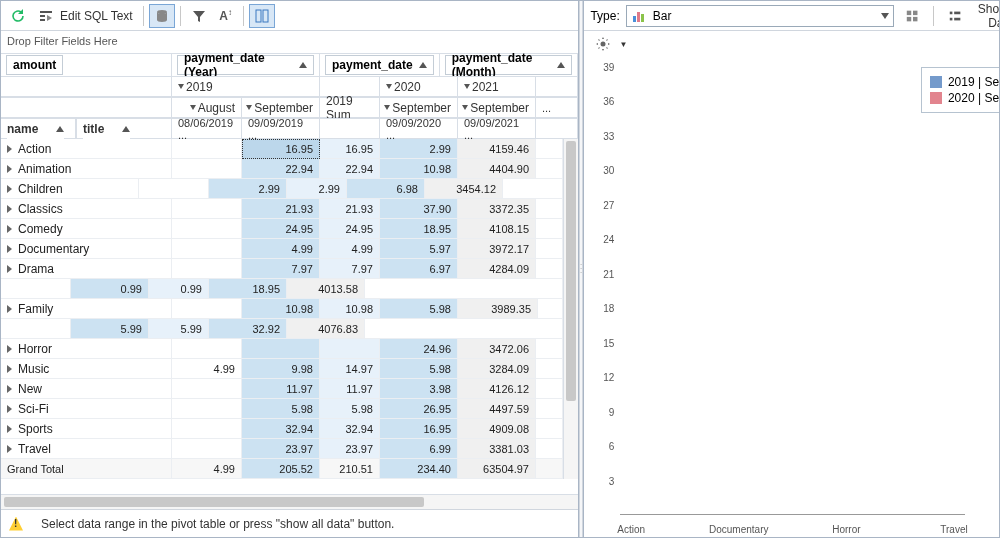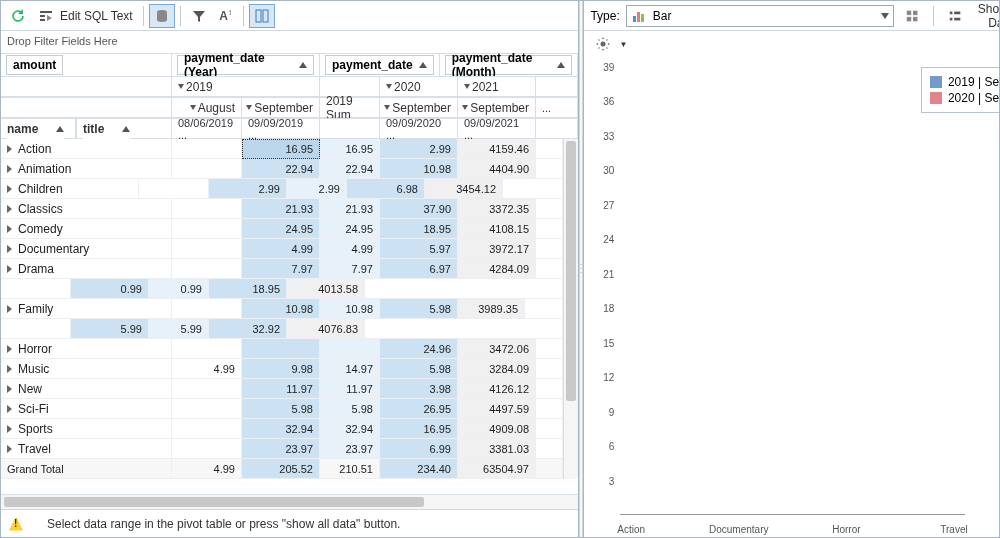--- a/index.html
+++ b/index.html
@@ -25,21 +25,21 @@
 .row .c { border-right: 1px solid #ebeef2; border-bottom: 1px solid #ebeef2; padding: 0 6px; display: flex; align-items: center; font-size: 11px; color: #222; overflow:hidden; white-space:nowrap;}
 .row .c.r { justify-content: flex-end; }
 .row .c.rowhead { color:#222; }
 .blue { background: #cce2f2; }
 .lblue { background: #e7f1fa; }
 .gray { background: #f0f0f0; }
 .selcell { border: 1px dotted #333 !important; background:#bcd7eb !important;}
 .exp { width: 0; height: 0; border-top: 4px solid transparent; border-bottom: 4px solid transparent; border-left: 5px solid #666; display:inline-block; margin-right:6px; vertical-align:middle;}
 .hscroll { height: 15px; border-top:1px solid #d8dee6; background:#f5f5f5; display:flex; align-items:center;}
 .hscroll .thumb { height:10px; width:420px; background:#c8c8c8; margin-left:3px; border-radius:2px;}
-.hint-bar { height: 28px; border-top:1px solid #d0d6de; display:flex; align-items:center; padding:0 8px; gap:24px; color:#333; font-size:11px;}
+.hint-bar { height: 28px; border-top:1px solid #d0d6de; display:flex; align-items:center; padding:0 8px; gap:18px; color:#333; font-size:11px;}
 .warn-icon { width:14px; height:14px; background:#ffcf33; clip-path: polygon(50% 0, 100% 100%, 0 100%); position:relative;}
 .warn-icon::after{content:"!"; position:absolute; left:5px; top:1px; font-weight:bold; font-size:10px; color:#333;}
 
 .rtoolbar { height: 30px; display:flex; align-items:center; padding:0 6px; gap:6px; border-bottom:1px solid #d0d6de;}
 .rtoolbar .combo { height:22px; border:1px solid #9aa9b8; width:300px; display:flex; align-items:center; padding:0 4px; gap:6px; background:#fff;}
 .combo .dd { margin-left:auto; width:0;height:0;border-left:4px solid transparent;border-right:4px solid transparent;border-top:6px solid #555;}
 .rtoolbar2 { height:26px; display:flex; align-items:center; padding:0 6px; gap:4px;}
 .chart-area { flex:1; position:relative; min-height:0; padding:10px 10px 22px 36px; }
 .legend { position:absolute; top:10px; right:10px; border:1px solid #b6c3d0; background:#fff; padding:6px 8px; font-size:11px;}
 .legend .lrow{display:flex;align-items:center;gap:6px; height:16px;}
@@ -288,21 +288,21 @@
               </div>
               <div class="row">
                 <div class="c rowhead " style="width: 171px;">
                   <span class="exp"></span>
                   <span>Family</span>
                 </div>
                 <div class="c r  " style="width: 70px;"></div>
                 <div class="c r  blue" style="width: 78px;">10.98</div>
                 <div class="c r  lblue" style="width: 60px;">10.98</div>
                 <div class="c r  blue" style="width: 78px;">5.98</div>
-                <div class="c r  gray" style="width: 67px;">3989.35</div>
+                <div class="c r  gray" style="width: 80px;">3989.35</div>
                 <div class="c" style="flex: 1 1 0%;"></div>
               </div>
               <div class="row">
                 <div class="c r  " style="width: 70px;"></div>
                 <div class="c r  blue" style="width: 78px;">5.99</div>
                 <div class="c r  lblue" style="width: 60px;">5.99</div>
                 <div class="c r  blue" style="width: 78px;">32.92</div>
                 <div class="c r  gray" style="width: 78px;">4076.83</div>
                 <div class="c" style="flex: 1 1 0%;"></div>
               </div>

